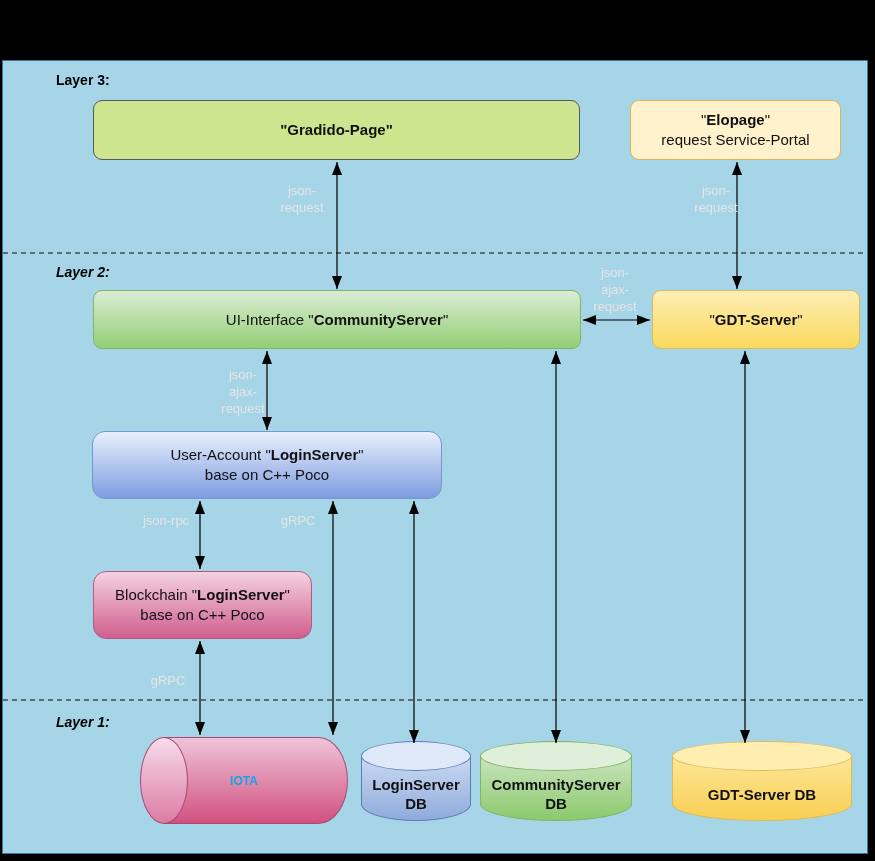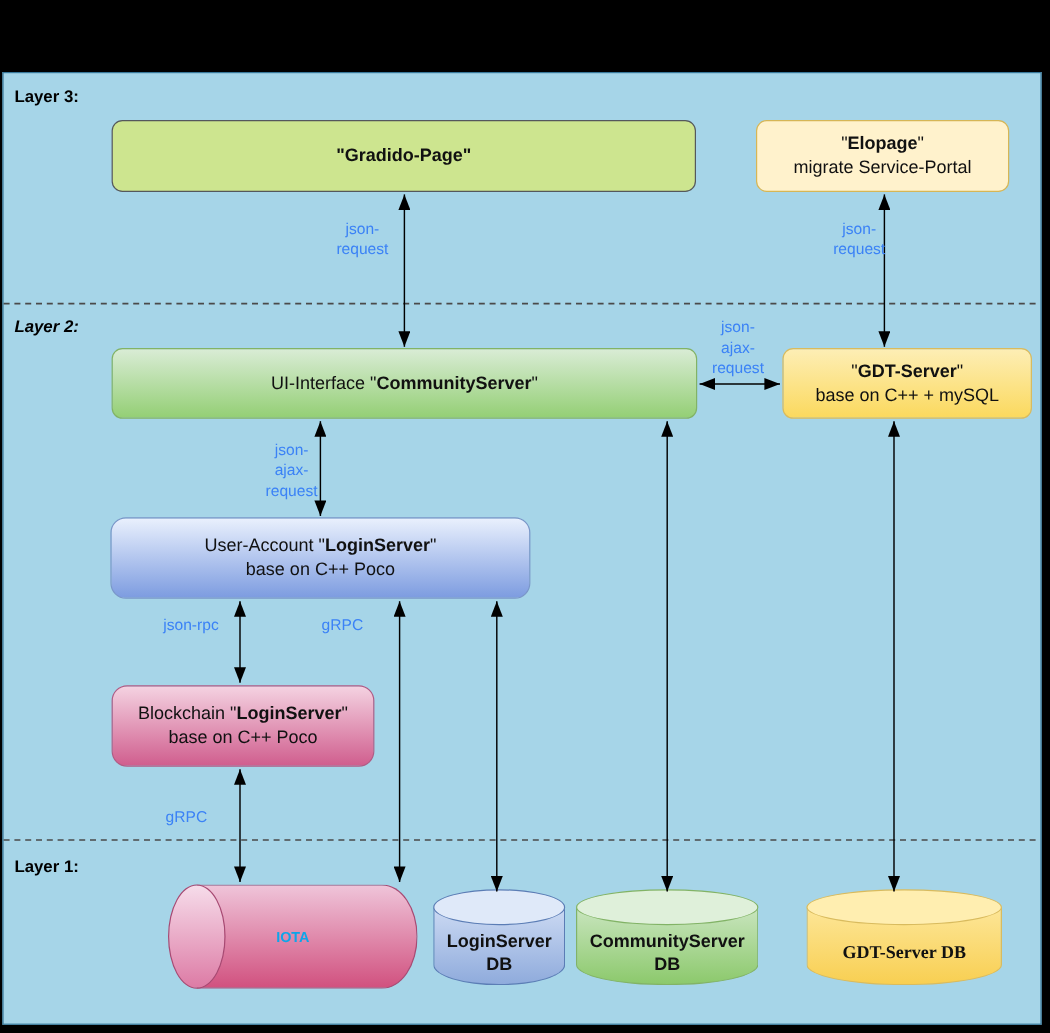--- a/index.html
+++ b/index.html
@@ -1,20 +1,20 @@
 <!DOCTYPE html>
 <html><head>
 <meta charset="utf-8">
 <style>
   html,body { margin:0; padding:0; background:#000; }
   #stage { position:relative; width:875px; height:861px; background:#000;
            font-family:"Liberation Sans", sans-serif; overflow:hidden; }
   .panel { position:absolute; left:2px; top:60px; width:866px; height:794px;
            background:#a6d5e8; border:1.5px solid #38789b; box-sizing:border-box; }
-  .layer-label { position:absolute; font-weight:bold; font-size:14px; color:#000; z-index:6; }
+  .layer-label { position:absolute; font-weight:bold; font-size:14px; color:#000; z-index:6;margin-left:44px; }
   .node { position:absolute; display:flex; flex-direction:column; justify-content:center;
           align-items:center; text-align:center; font-size:15px; color:#111;
           box-sizing:border-box; line-height:20px; z-index:2; }
   .gradido    { left:93px;  top:100px; width:487px; height:60px; background:#cde58f;
                 border:1px solid #55585c; border-radius:9px; font-weight:bold; }
   .elopage    { left:630px; top:100px; width:211px; height:60px; background:#fff2cc;
                 border:1px solid #d6b656; border-radius:9px; }
   .community  { left:93px;  top:290px; width:488px; height:59px;
                 background:linear-gradient(#d9ecd5,#94cf75); border:1px solid #82b366; border-radius:9px; }
   .gdt        { left:652px; top:290px; width:208px; height:59px;
@@ -34,67 +34,66 @@
               display:flex; flex-direction:column; justify-content:center; text-align:center;
               font-weight:bold; font-size:15px; color:#111; line-height:19px; }
   .login-db .cap     { background:#dfe9f9; border:1px solid #5b7db5; }
   .login-db .bod     { background:linear-gradient(#ccdaf3,#8fabdc); border:1px solid #5b7db5; border-top:none; }
   .community-db .cap { background:#dff0da; border:1px solid #82b366; }
   .community-db .bod { background:linear-gradient(#c9e5bf,#8cc96c); border:1px solid #82b366; border-top:none; }
   .gdt-db .cap       { background:#ffeeb0; border:1px solid #d9bb5e; }
   .gdt-db .bod       { background:linear-gradient(#fde698,#f8cf52); border:1px solid #d9bb5e; border-top:none; }
   .login-db     { left:361px; top:741px; width:110px; height:80px; }
   .community-db { left:480px; top:741px; width:152px; height:80px; }
-  .gdt-db       { left:672px; top:741px; width:163px; height:80px;font-family:Liberation Serif, serif; }
+  .gdt-db       { left:672px; top:741px; width:180px; height:80px; }
 
   
   .iota { position:absolute; left:140px; top:737px; width:208px; height:87px; z-index:2; }
   .iota .hbody { position:absolute; left:24px; top:0; right:0; bottom:0; box-sizing:border-box;
                  background:linear-gradient(#efc4d9,#d1517f); border:1px solid #a74a73; border-left:none;
                  border-radius:0 30px 30px 0 / 0 44px 44px 0; z-index:1; }
   .iota .hcap  { position:absolute; left:0; top:0; width:48px; height:100%; border-radius:50%;
                  background:linear-gradient(#f6dcea,#dd7ba5); border:1px solid #a74a73;
                  box-sizing:border-box; z-index:2; }
   .iota .txt   { position:absolute; inset:0; z-index:3; display:flex; flex-direction:column;
                  justify-content:center; text-align:center; font-weight:bold; font-size:12px;
                  color:#0ea5e9; line-height:20px; }
 
-  .alabel { position:absolute; font-size:13px; color:#3b82f6; white-space:pre-line;
+  .alabel { position:absolute; font-size:13px; color:#e5e5e5; white-space:pre-line;
             line-height:17px; z-index:6; }
   .ctr { text-align:center; }
-  .rgt { text-align:left; }
+  .rgt { text-align:center; }
   svg.arrows { position:absolute; left:0; top:0; z-index:5; pointer-events:none; }
 </style>
 </head>
 <body>
 
 <div id="stage">
 
   <div class="panel"></div>
 
   <div class="layer-label" style="left:12px; top:72px;">Layer 3:</div>
   <div class="layer-label" style="left:12px; top:264px;font-style:italic;">Layer 2:</div>
-  <div class="layer-label" style="left:12px; top:714px;">Layer 1:</div>
+  <div class="layer-label" style="left:12px; top:714px;font-style:italic;">Layer 1:</div>
 
   <div class="node gradido">
     <div><span>"</span><b>Gradido-Page</b><span>"</span></div>
   </div>
 
   <div class="node elopage">
     <div><span>"</span><b>Elopage</b><span>"</span></div>
-    <div>migrate Service-Portal</div>
+    <div>request Service-Portal</div>
   </div>
 
   <div class="node community">
     <div><span>UI-Interface "</span><b>CommunityServer</b><span>"</span></div>
   </div>
 
   <div class="node gdt">
     <div><span>"</span><b>GDT-Server</b><span>"</span></div>
-    <div>base on C++ + mySQL</div>
   </div>
 
   <div class="node login">
     <div><span>User-Account "</span><b>LoginServer</b><span>"</span></div>
     <div>base on C++ Poco</div>
   </div>
 
   <div class="node nodesrv">
     <div><span>Blockchain "</span><b>LoginServer</b><span>"</span></div>
     <div>base on C++ Poco</div>

